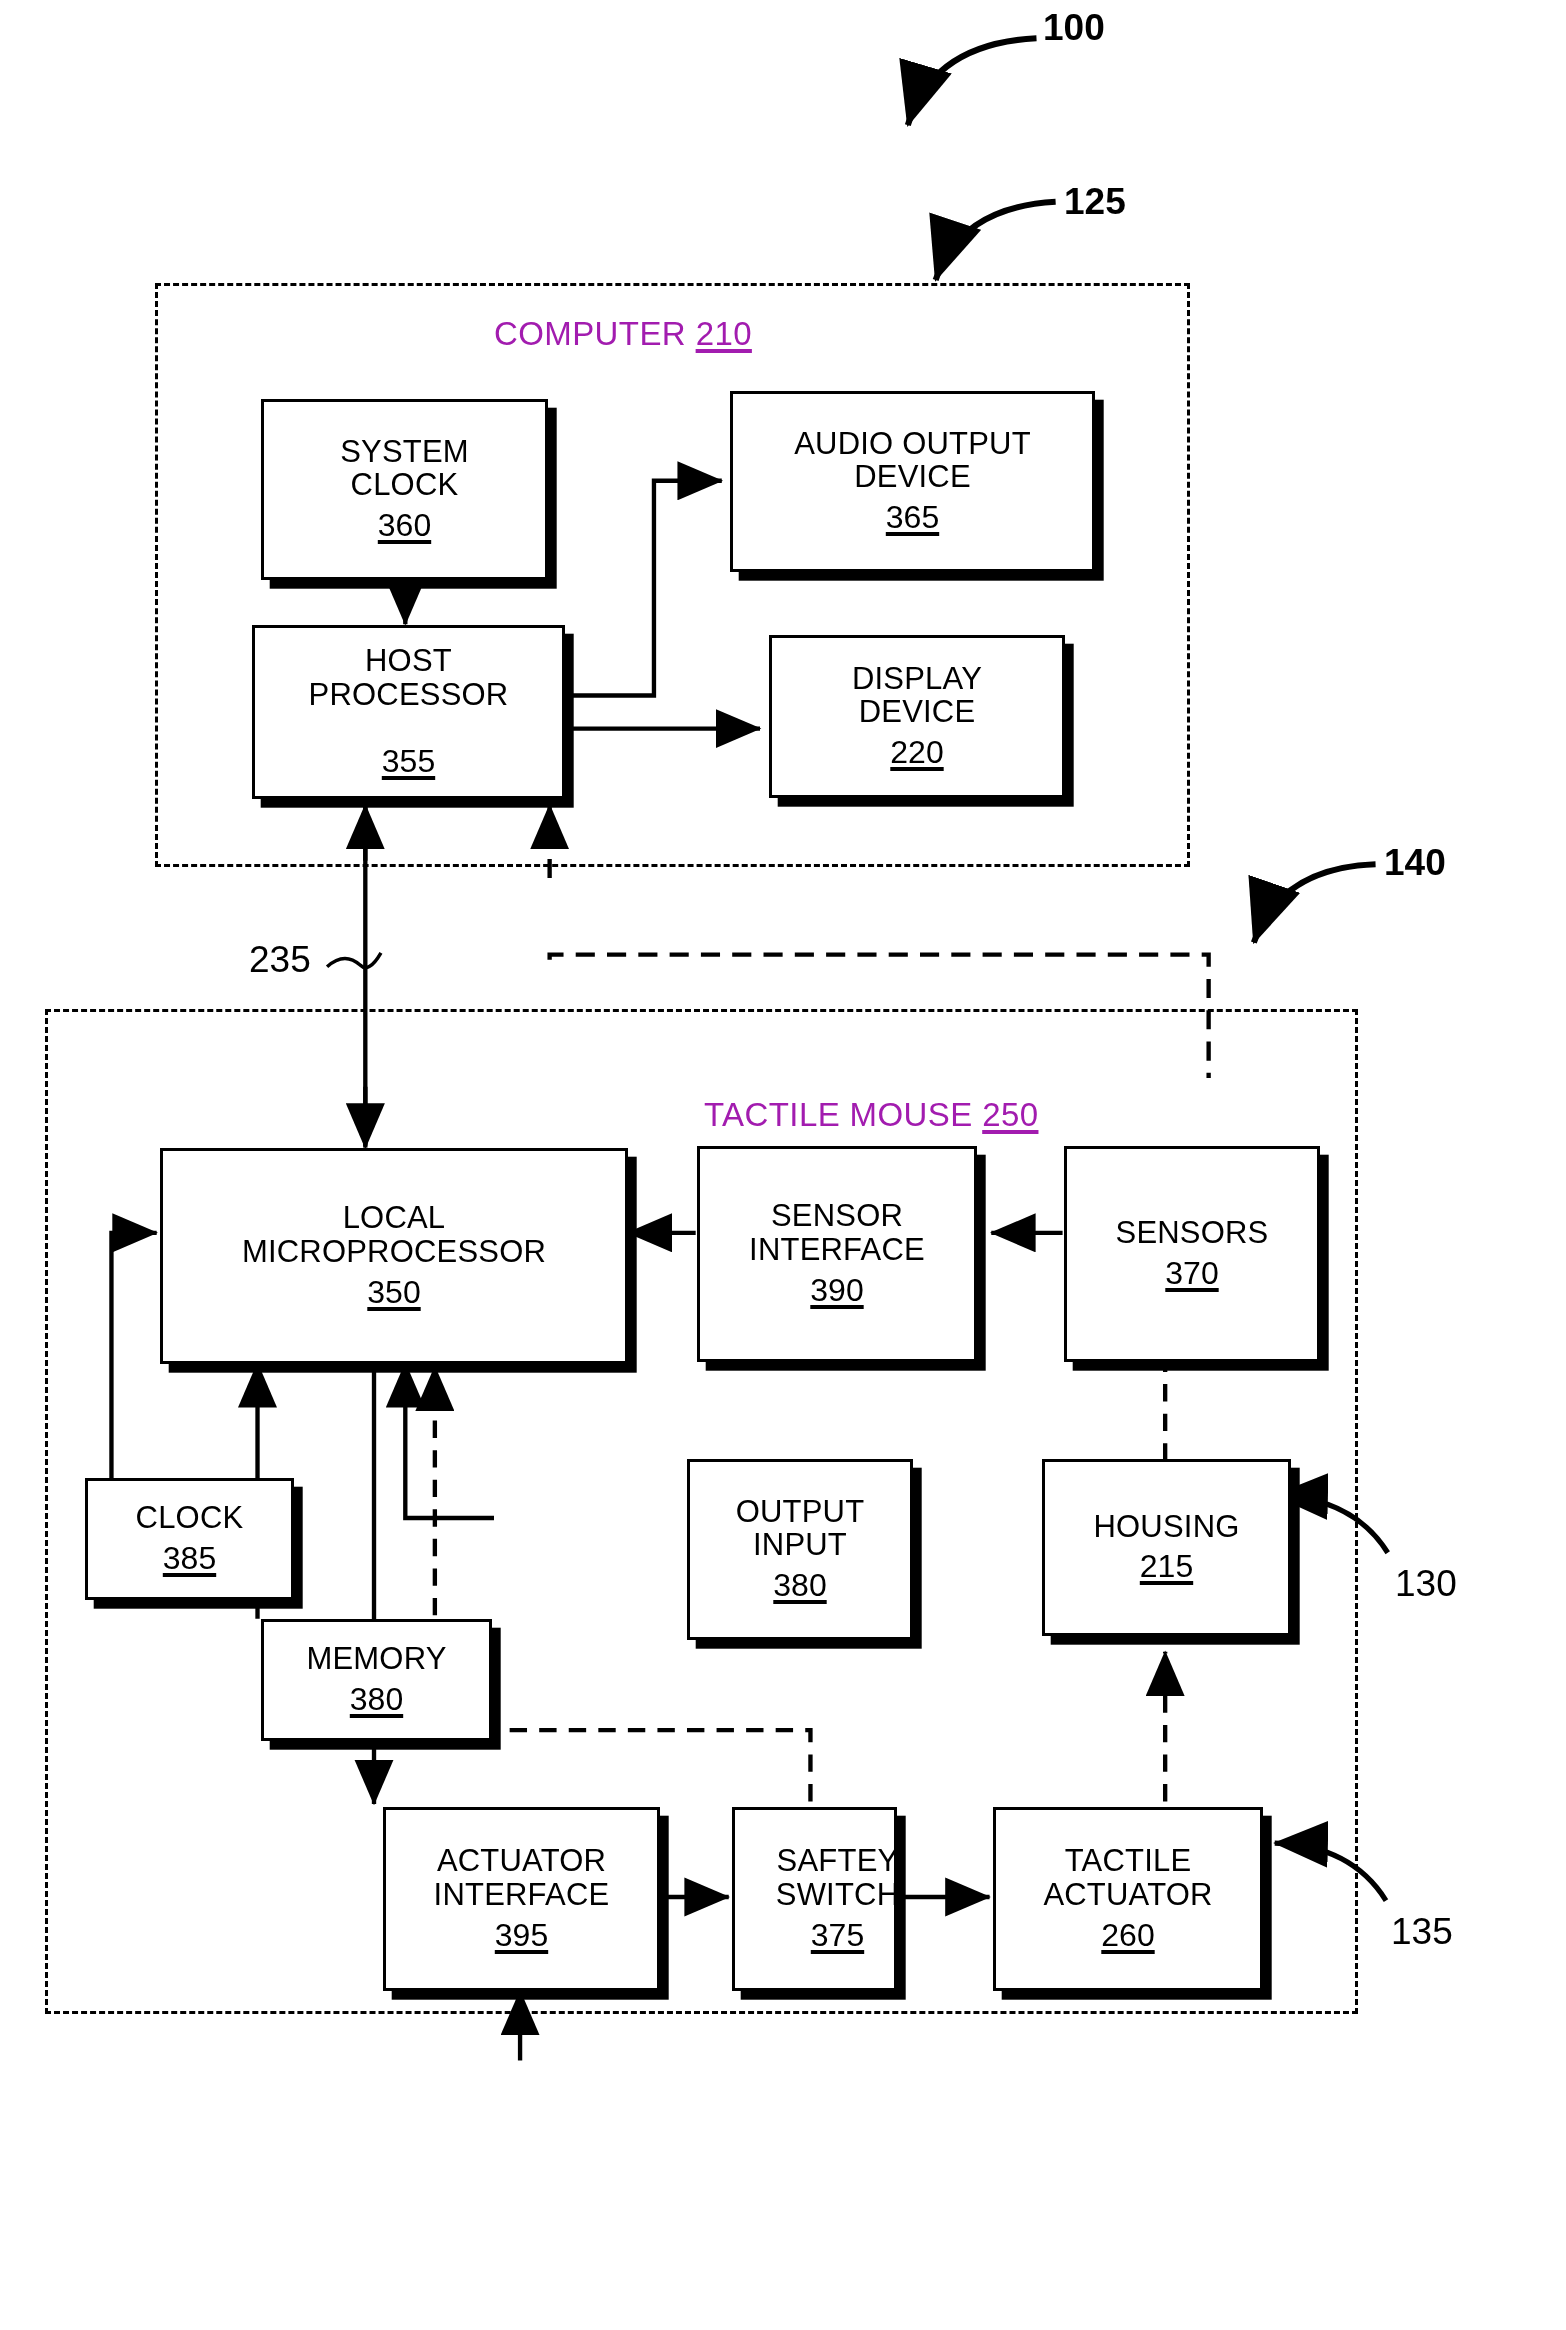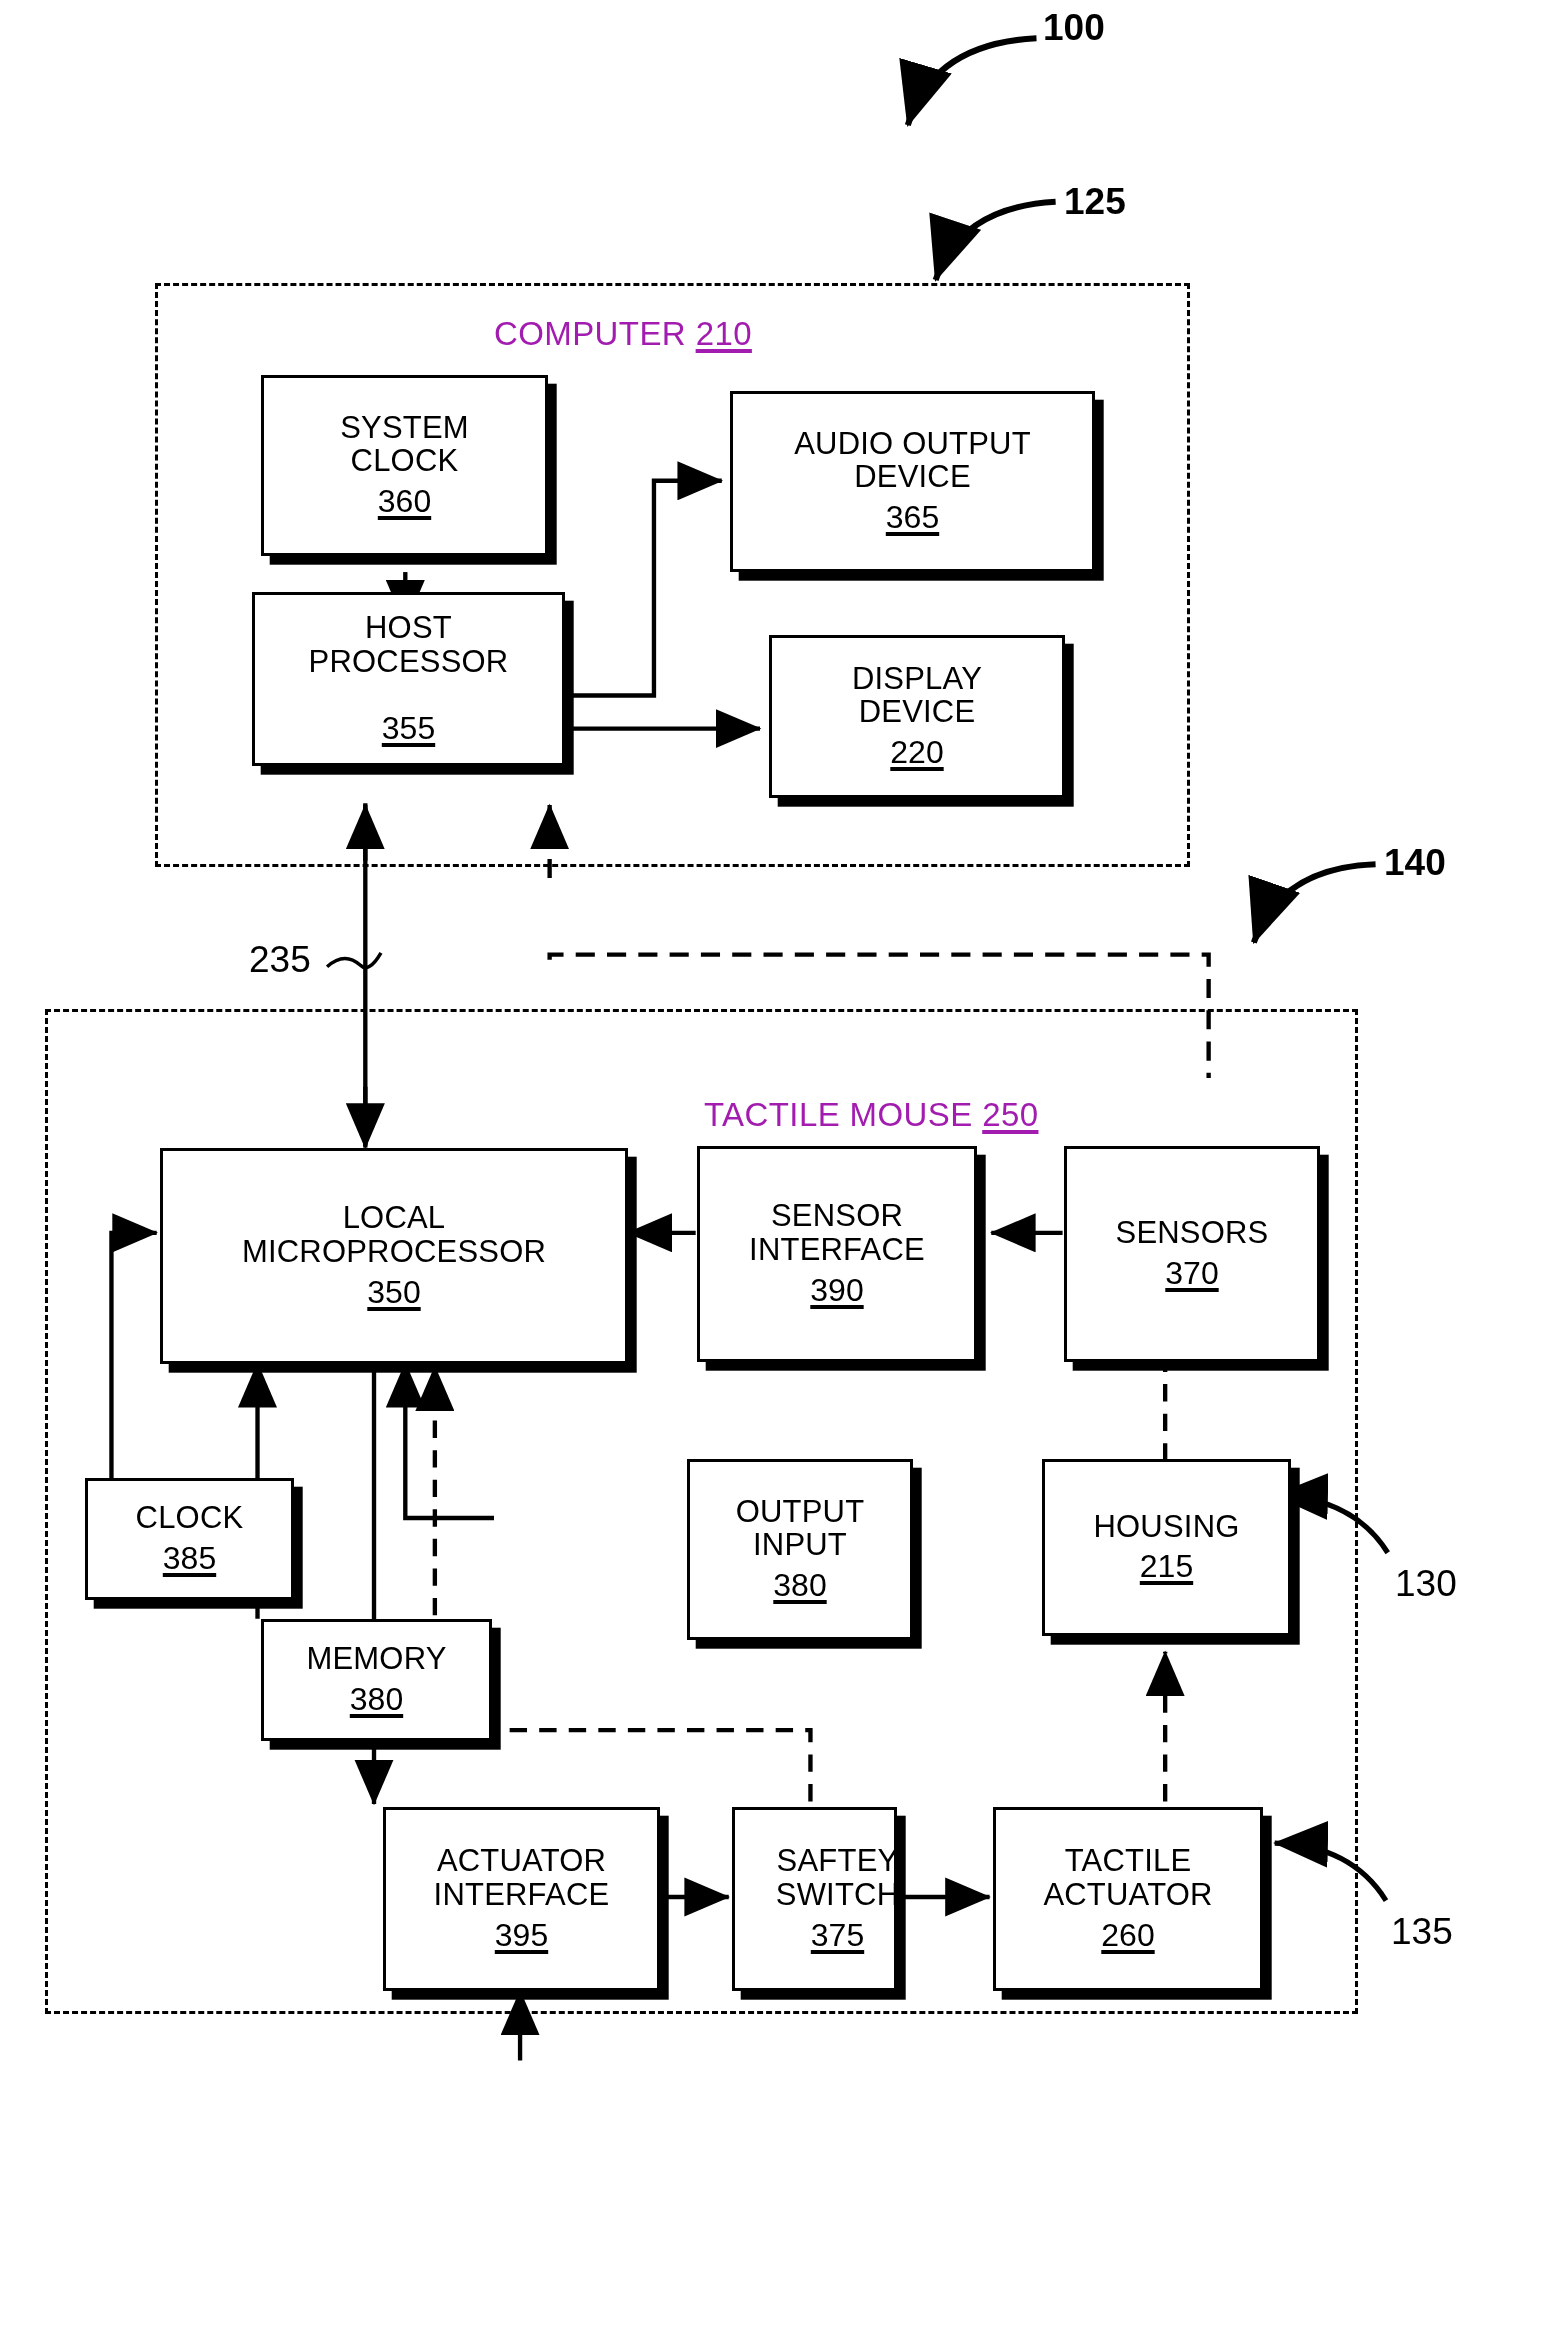--- a/index.html
+++ b/index.html
@@ -206,33 +206,33 @@
   <div class="caption" style="left:494px; top:315px;">
     <span>COMPUTER</span>
     <span class="cnum">210</span>
   </div>
 
   <div class="caption" style="left:704px; top:1050px;margin-top:46px;">
     <span>TACTILE MOUSE</span>
     <span class="cnum">250</span>
   </div>
 
-  <div class="box" style="left:261px; top:375px; width:287px; height:181px;">
+  <div class="box" style="left:261px; top:399px; width:287px; height:181px;">
     <div class="lbl">SYSTEM
 CLOCK</div>
     <div class="num">360</div>
   </div>
 
   <div class="box" style="left:730px; top:391px; width:365px; height:181px;">
     <div class="lbl">AUDIO OUTPUT
 DEVICE</div>
     <div class="num">365</div>
   </div>
 
-  <div class="box" style="left:252px; top:592px; width:313px; height:174px;gap:26px;">
+  <div class="box" style="left:252px; top:625px; width:313px; height:174px;gap:26px;">
     <div class="lbl">HOST
 PROCESSOR</div>
     <div class="num">355</div>
   </div>
 
   <div class="box" style="left:769px; top:635px; width:296px; height:163px;">
     <div class="lbl">DISPLAY
 DEVICE</div>
     <div class="num">220</div>
   </div>

